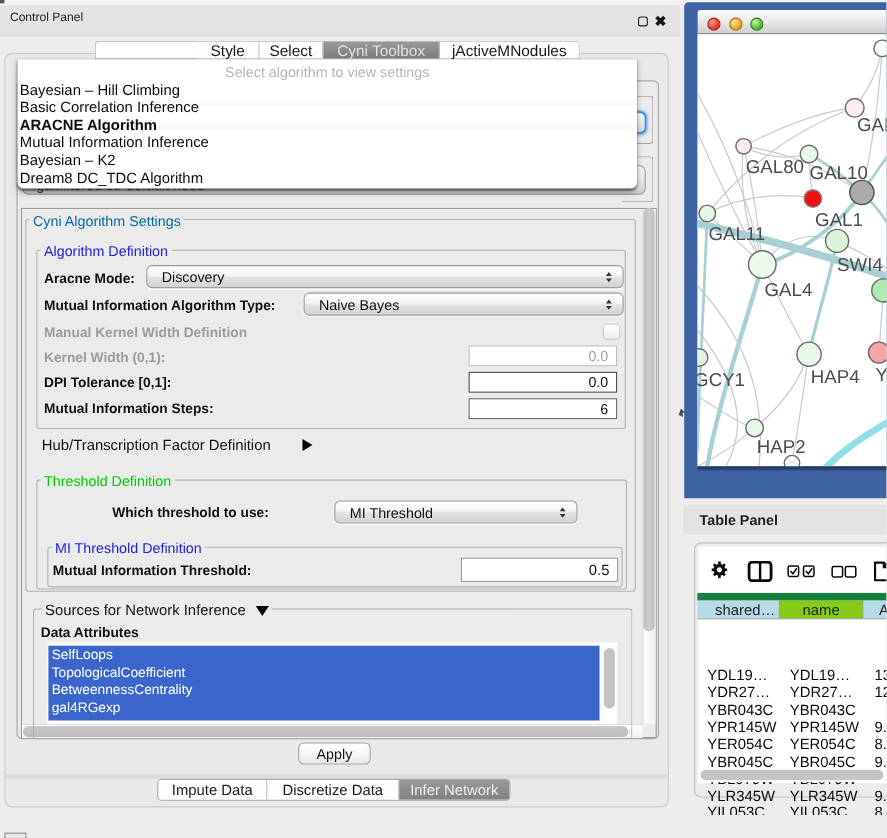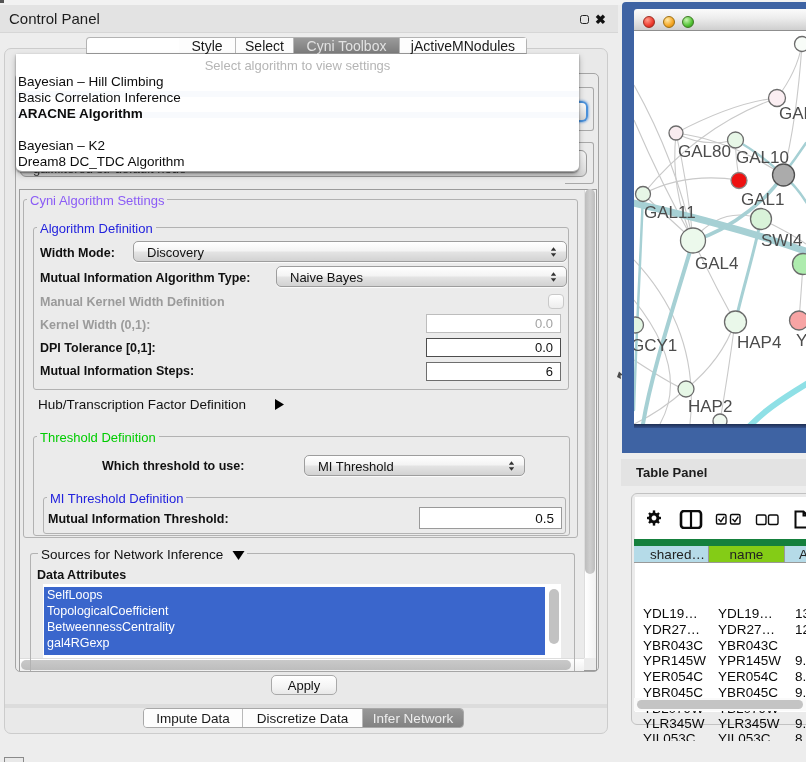--- a/index.html
+++ b/index.html
@@ -3,21 +3,21 @@
 <style>
 * { margin:0; padding:0; box-sizing:border-box; }
 html,body { width:806px; height:762px; overflow:hidden; }
 body { font-family:"Liberation Sans", sans-serif; background:#ededed; position:relative; }
 .abs { position:absolute; }
 .b { font-weight:bold; }
 
 #topstrip { left:0; top:0; width:806px; height:5px; background:#f2f2f2; }
 #topstrip .tick { position:absolute; left:0; top:0; width:4px; height:3px; background:#555; }
 #cp-titlebar { left:0; top:5px; width:618px; height:28px; background:#e3e3e3; border-bottom:1px solid #d6d6d6; }
-#cp-titlebar .t { position:absolute; left:9px; top:5px; font-size:15px; color:#1c1c1c; }
+#cp-titlebar .t { position:absolute; left:9px; top:5px; font-size:11px; color:#1c1c1c; }
 #float-btn { left:580px; top:15px; width:9px; height:9px; border:1.8px solid #222; border-radius:2.5px; background:transparent; }
 #close-btn { left:595px; top:12px; font-size:13px; font-weight:bold; color:#111; }
 
 #boxA { left:4px; top:48px; width:604px; height:686px; background:#e9e9e9; border:1px solid #cccccc; border-radius:7px; }
 
 #tabs { left:86px; top:37px; height:17px; z-index:5; display:flex; border:1px solid #b3b3b3; border-bottom:1px solid #9e9e9e; border-radius:4px 4px 0 0; background:#fff; }
 #tabs .tab { height:15px; font-size:14px; color:#1a1a1a; display:flex; align-items:center; justify-content:center; white-space:nowrap; background:#fdfdfd; border-right:1px solid #b9b9b9; }
 #tabs .tab:last-child { border-right:none; }
 #tabs .sel { background:linear-gradient(#9a9a9a,#7c7c7c); color:#e2e2e2; }
 
@@ -113,26 +113,26 @@
   </div>
 <div class="abs" id="bluecombo"></div>
 <div class="abs" id="scrollpane"></div>
 
 <div class="abs" id="vsb-track"></div>
 <div class="abs" id="vsb-thumb"></div>
 <div class="abs" id="hsb-track"></div>
 <div class="abs" id="hsb-thumb"></div>
 
 <div class="group" style="left:23px; top:199px; width:555px; height:339px;"></div>
-<div class="gtitle" style="left:27px; top:193px; color:#8b5cf6;">Cyni Algorithm Settings</div>
+<div class="gtitle" style="left:27px; top:193px; color:#0369a1;">Cyni Algorithm Settings</div>
 
 <div class="group" style="left:33px; top:227px; width:536px; height:163px;"></div>
 <div class="gtitle" style="left:37px; top:221px; color:#2222dd;">Algorithm Definition</div>
 
-<div class="lbl" style="left:40px; top:246px;">Width Mode:</div>
+<div class="lbl" style="left:40px; top:246px;">Aracne Mode:</div>
 <div class="combo" style="left:133px; top:241px; width:434px; height:21px;">
     <span class="ct">Discovery</span>
     <svg class="arr" viewBox="0 0 9 12">
       <path d="M4.5,0 L8,4.5 L1,4.5 Z M4.5,12 L8,7.5 L1,7.5 Z" fill="#333"></path>
     </svg>
   </div>
 
 <div class="lbl" style="left:40px; top:271px;">Mutual Information Algorithm Type:</div>
 <div class="combo" style="left:276px; top:266px; width:291px; height:21px;">
     <span class="ct">Naive Bayes</span>
@@ -200,20 +200,21 @@
 <div class="abs" id="sqbtn"></div>
 <svg class="abs" style="left:616px; top:371px;" width="8" height="9" viewBox="0 0 8 9">
     <path d="M1,6 L3,0.5 L7,4 L4.5,4.5 L5,8 Z" fill="#4a4a4a"></path>
   </svg>
 
 <div class="abs" id="popup">
   <div class="hint">Select algorithm to view settings</div>
   <div class="it" style="top:20px;">Bayesian – Hill Climbing</div>
   <div class="it" style="top:36px;">Basic Correlation Inference</div>
   <div class="it b" style="top:52px;">ARACNE Algorithm</div>
+  <div class="it" style="top:68px;">Mutual Information Inference</div>
   <div class="it" style="top:84px;">Bayesian – K2</div>
   <div class="it" style="top:100px;">Dream8 DC_TDC Algorithm</div>
 </div>
 
 <div class="abs" id="netwin">
   <div id="net-titlebar">
     <div class="tl" style="left:9px; background:radial-gradient(circle at 35% 30%, #ff9a8a, #ee3b2f 60%, #b01d10); border:0.5px solid #9d2b20;"></div>
     <div class="tl" style="left:28.5px; background:radial-gradient(circle at 35% 30%, #ffe9a8, #f5a623 60%, #c67c0e); border:0.5px solid #9e7011;"></div>
     <div class="tl" style="left:48px; background:radial-gradient(circle at 35% 30%, #c8f5b0, #52c234 60%, #2e8b1d); border:0.5px solid #3d7a23;"></div>
   </div>

